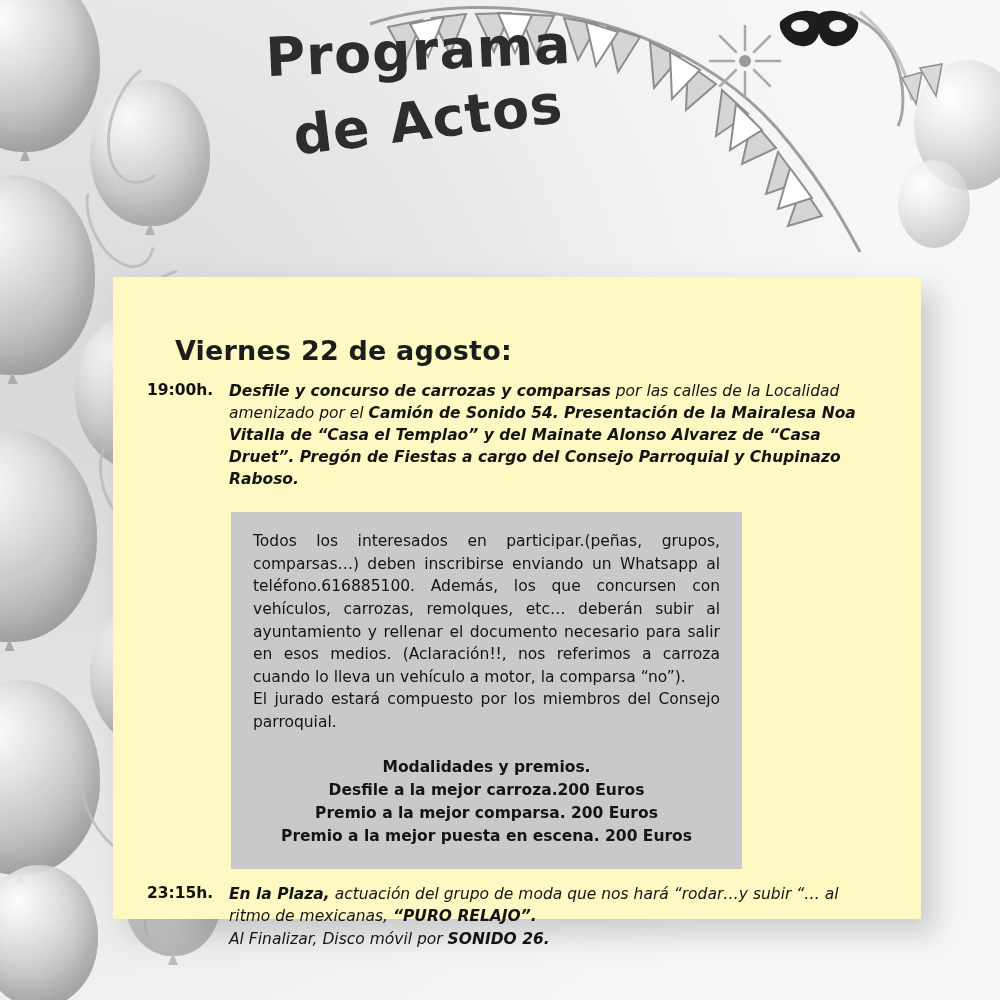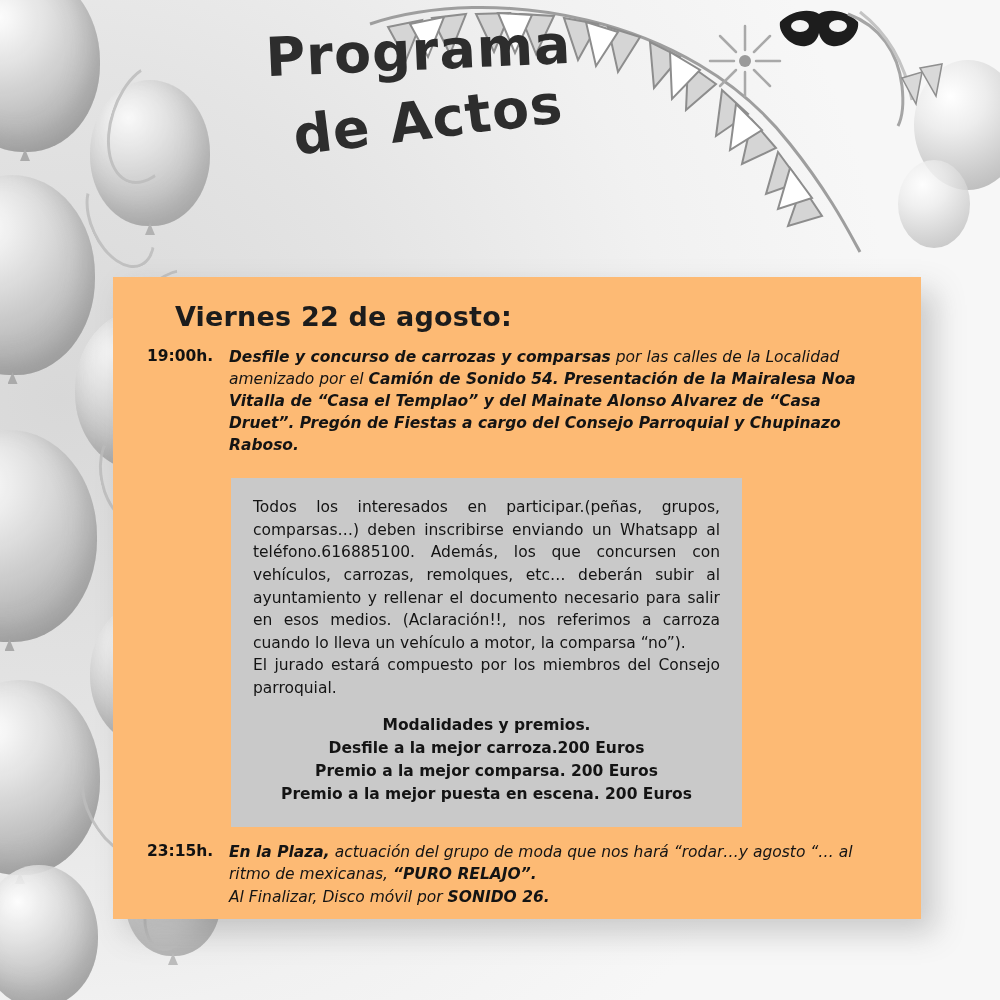--- a/index.html
+++ b/index.html
@@ -152,23 +152,23 @@
     transform: rotate(-3deg);
   }
 
   
   .card {
     position: absolute;
     left: 113px;
     top: 277px;
     width: 808px;
     height: 642px;
-    background: #fdba74;
+    background: #fef9c3;
     box-shadow: 14px 14px 28px rgba(90,90,90,.28);
-    padding: 16px 42px 0 34px;
+    padding: 50px 42px 0 34px;
     box-sizing: border-box;
   }
   .day-heading {
     font-family: "DejaVu Sans", sans-serif;
     font-size: 27px;
     font-weight: bold;
     color: #1c1c1c;
     margin: 8px 0 14px 28px;
     letter-spacing: .2px;
   }
@@ -206,21 +206,21 @@
     font-family: "DejaVu Sans", sans-serif;
     font-size: 15.5px;
     color: #141414;
     line-height: 1.46;
   }
   .grey-box p {
     margin: 0;
     text-align: justify;
   }
   .grey-box .prizes {
-    margin-top: 14px;
+    margin-top: 22px;
     text-align: center;
     font-weight: bold;
     line-height: 1.5;
   }
   .second-entry { margin-top: 14px; }
   .second-entry .entry-body { line-height: 1.45; }
 </style>
 </head>
 <body>
 
@@ -335,19 +335,19 @@
         <div>Modalidades y premios.</div>
         <div>Desfile a la mejor carroza.200 Euros</div>
         <div>Premio a la mejor comparsa. 200 Euros</div>
         <div>Premio a la mejor puesta en escena. 200 Euros</div>
       </div>
     </div>
 
     <div class="entry second-entry">
       <div class="entry-time">23:15h.</div>
       <div class="entry-body">
-        <b>En la Plaza,</b><span> actuación del grupo de moda que nos hará “rodar…y agosto “… al ritmo de mexicanas, </span><b>“PURO RELAJO”.</b><span style="white-space: pre-line;">
+        <b>En la Plaza,</b><span> actuación del grupo de moda que nos hará “rodar…y subir “… al ritmo de mexicanas, </span><b>“PURO RELAJO”.</b><span style="white-space: pre-line;">
 Al Finalizar, Disco móvil por </span><b>SONIDO 26.</b>
       </div>
     </div>
 
   </div>
 </div>
 
 </body></html>

